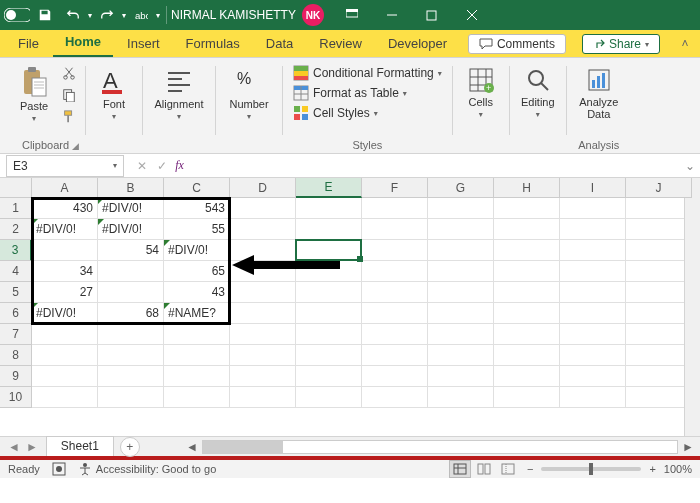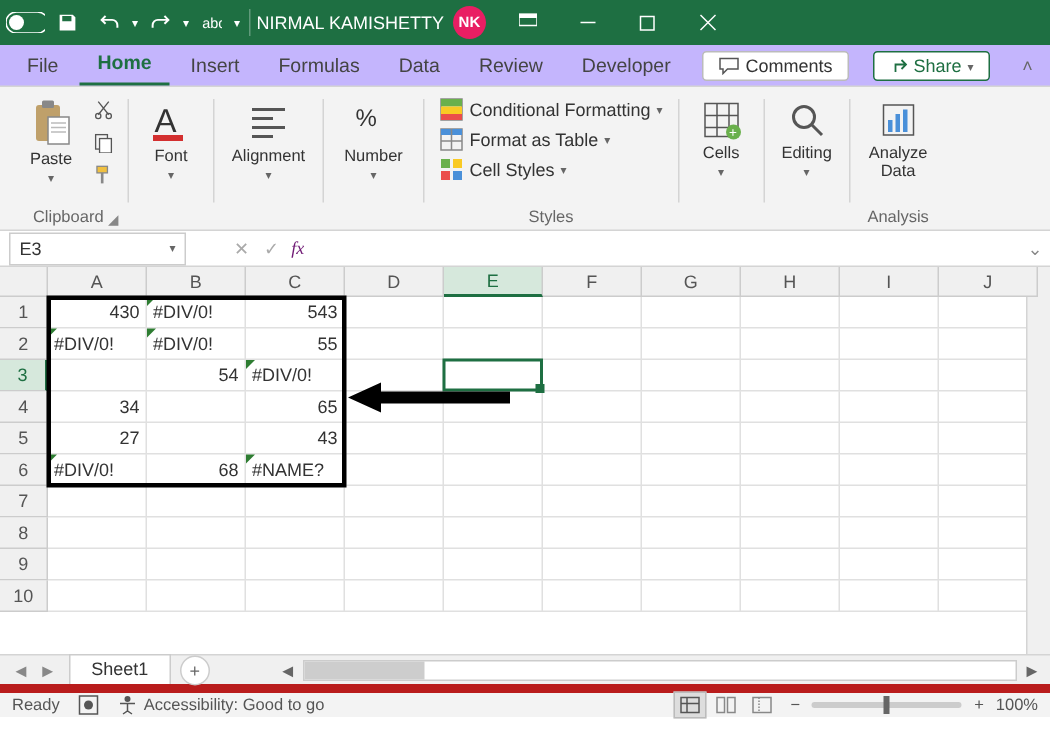--- a/index.html
+++ b/index.html
@@ -10,21 +10,21 @@
 .qat { display:flex; align-items:center; gap:2px; }
 .qat-btn { width:26px; height:24px; display:flex; align-items:center; justify-content:center; border-radius:3px; }
 .qat-sep { width:1px; height:18px; background:rgba(255,255,255,0.3); margin:0 4px; }
 .tb-center { flex:1; text-align:center; font-size:12px; }
 .tb-user { display:flex; align-items:center; gap:6px; font-size:12px; }
 .avatar { width:22px; height:22px; border-radius:50%; background:#e91e63; display:flex; align-items:center; justify-content:center; font-size:10px; font-weight:600; }
 .win-btns { display:flex; margin-left:8px; }
 .win-btn { width:40px; height:30px; display:flex; align-items:center; justify-content:center; }
 
 
-.tabs { height:28px; background:#c4b5fd; display:flex; align-items:flex-end; padding:0 6px; border-bottom:1px solid #d4d4d4; gap:2px; }
+.tabs { height:28px; background:#fde047; display:flex; align-items:flex-end; padding:0 6px; border-bottom:1px solid #d4d4d4; gap:2px; }
 .tab { padding:4px 12px 6px; font-size:13px; color:#444; cursor:pointer; }
 .tab.active { color:#1e6f42; font-weight:600; border-bottom:2px solid #1e6f42; }
 .tabs-right { margin-left:auto; display:flex; gap:16px; padding-bottom:3px; }
 .rib-act { border:1px solid #bbb; border-radius:3px; padding:2px 10px; font-size:12px; display:flex; align-items:center; gap:4px; background:#fff; }
 .rib-act.share { border-color:#1e6f42; color:#1e6f42; }
 .rib-caret { width:18px; display:flex; align-items:center; justify-content:center; color:#666; }
 
 
 .ribbon { height:96px; background:#f3f3f3; display:flex; padding:4px 6px 0; border-bottom:1px solid #d4d4d4; }
 .group { display:flex; flex-direction:column; align-items:center; padding:0 6px; position:relative; }
@@ -35,21 +35,21 @@
 .big-btn { display:flex; flex-direction:column; align-items:center; justify-content:flex-start; width:44px; height:70px; padding-top:2px; gap:2px; }
 .big-btn .lbl { font-size:11px; line-height:12px; text-align:center; }
 .mini-col { display:flex; flex-direction:column; gap:4px; }
 .mini { width:20px; height:18px; display:flex; align-items:center; justify-content:center; }
 .styles-list { display:flex; flex-direction:column; gap:2px; font-size:12px; }
 .style-row { display:flex; align-items:center; gap:4px; padding:1px 4px; }
 .ico { display:inline-flex; align-items:center; justify-content:center; }
 
 
 .fbar { height:24px; border-bottom:1px solid #d4d4d4; display:flex; align-items:center; background:#fff; }
-.namebox { width:118px; height:22px; border:1px solid #ccc; margin:0 24px 0 6px; padding:0 6px; display:flex; align-items:center; justify-content:space-between; font-size:12px; }
+.namebox { width:118px; height:22px; border:1px solid #ccc; margin:0 5px 0 6px; padding:0 6px; display:flex; align-items:center; justify-content:space-between; font-size:12px; }
 .fx-btns { display:flex; gap:10px; color:#aaa; padding:0 8px; }
 .fx-label { font-style:italic; font-family:"Times New Roman",serif; color:#701a75; margin-right:6px; }
 .formula-input { flex:1; height:20px; border:none; outline:none; font-size:12px; }
 .fb-exp { width:20px; text-align:center; color:#888; }
 
 
 .grid-area { position:relative; height:258px; overflow:hidden; background:#fff; }
 .corner { position:absolute; left:0; top:0; width:32px; height:20px; background:#f0f0f0; border-right:1px solid #ccc; border-bottom:1px solid #ccc; z-index:3; }
 .col-headers { position:absolute; left:32px; top:0; height:20px; display:flex; z-index:2; }
 .ch { width:66px; height:20px; background:#f0f0f0; border-right:1px solid #ccc; border-bottom:1px solid #ccc; display:flex; align-items:center; justify-content:center; font-size:12px; color:#555; }
@@ -73,21 +73,21 @@
 
 .sheet-nav { display:flex; align-items:center; gap:6px; padding:0 8px; color:#888; }
 .sheet-tab { background:#fff; border:1px solid #ccc; border-bottom:none; padding:2px 14px; font-size:12px; margin-top:-1px; }
 .add-sheet { width:20px; height:20px; border:1px solid #ccc; border-radius:50%; display:flex; align-items:center; justify-content:center; margin-left:6px; background:#fff; font-size:12px; color:#666; }
 .h-scroll { flex:1; display:flex; align-items:center; padding:0 4px; gap:2px; }
 .h-track { flex:1; height:14px; background:#fff; border:1px solid #ccc; position:relative; }
 .h-thumb { position:absolute; left:0; top:0; height:100%; width:80px; background:#cdcdcd; }
 .h-btn { width:16px; height:16px; display:flex; align-items:center; justify-content:center; color:#666; }
 
 
-.status { height:22px; background:#f3f3f3; border-top:6px solid #b91c1c; display:flex; align-items:center; padding:0 8px; font-size:11px; color:#555; gap:12px; }
+.status { height:22px; background:#f3f3f3; border-top:4px solid #b91c1c; display:flex; align-items:center; padding:0 8px; font-size:11px; color:#555; gap:12px; }
 .status .right { margin-left:auto; display:flex; align-items:center; gap:8px; }
 .view-btns { display:flex; gap:2px; }
 .vb { width:22px; height:18px; display:flex; align-items:center; justify-content:center; border:1px solid transparent; }
 .vb.active { background:#ddd; border-color:#bbb; }
 .zoom-slider { width:100px; height:4px; background:#ccc; position:relative; border-radius:2px; }
 .zoom-thumb { position:absolute; left:48px; top:-4px; width:4px; height:12px; background:#666; }
 
 svg { display:block; }
 .caret-d { font-size:8px; color:#666; }
 </style>

